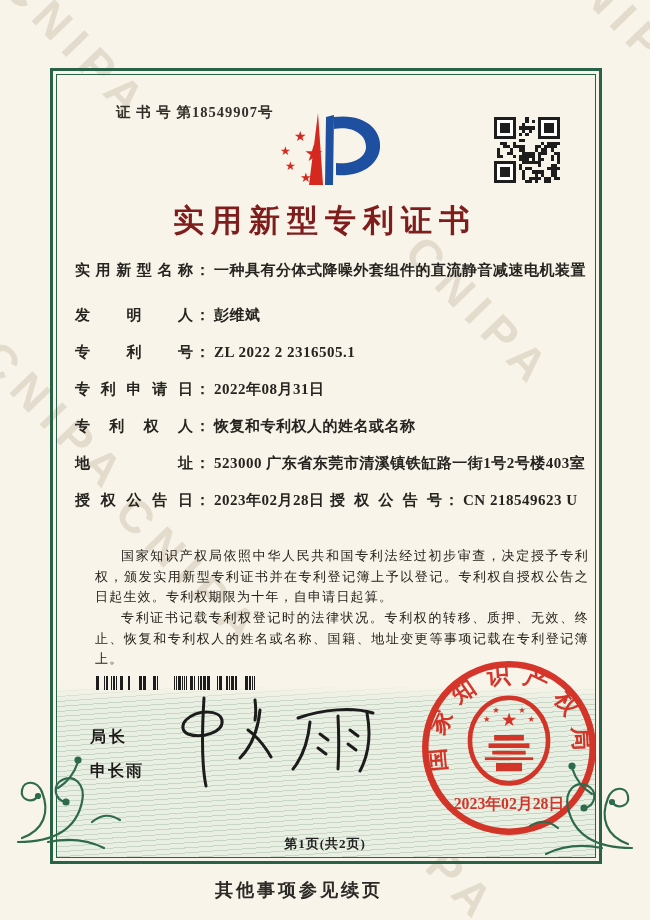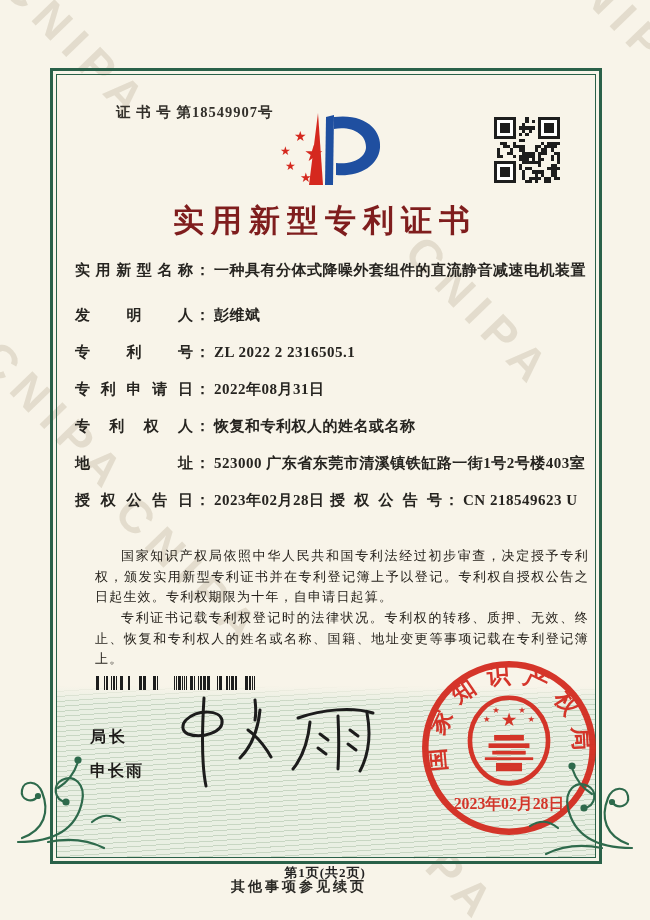--- a/index.html
+++ b/index.html
@@ -44,24 +44,24 @@
     color:#26221c;letter-spacing:1.2px;text-indent:2em;margin:17px;text-align:justify;}
 
   .barcode{position:absolute;left:92px;top:676px;}
 
   .signoff-title{position:absolute;left:90px;top:727px;font-size:16px;font-weight:bold;color:#1e1c1a;letter-spacing:3px;}
   .signoff-name{position:absolute;left:90px;top:761px;font-size:16px;font-weight:bold;color:#1e1c1a;letter-spacing:2px;}
   .signature{position:absolute;left:168px;top:690px;}
 
   .seal{position:absolute;left:416px;top:655px;opacity:0.93;}
 
-  .pagefooter{position:absolute;left:0;top:864px;width:650px;text-align:center;
+  .pagefooter{position:absolute;left:0;top:835px;width:650px;text-align:center;
     font-size:13px;font-weight:bold;color:#222;letter-spacing:1px;}
   .contnote{position:absolute;left:0;top:878px;width:598px;text-align:center;
-    font-size:14px;color:#2b2a26;letter-spacing:3px;font-weight:600;}
+    font-size:18px;color:#2b2a26;letter-spacing:3px;font-weight:600;}
 
   .ornament{position:absolute;}
   .ornament.right{transform:scaleX(-1);}
 </style>
 </head>
 <body>
 
 <div class="page">
 
   <span class="wm" style="left:-18px;top:18px;">CNIPA</span>

